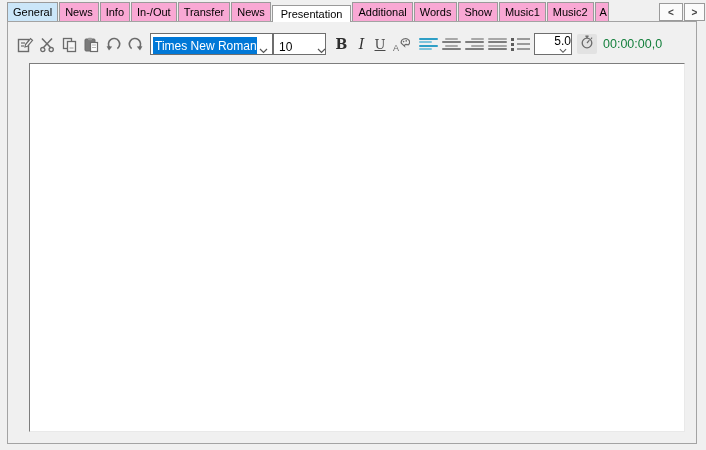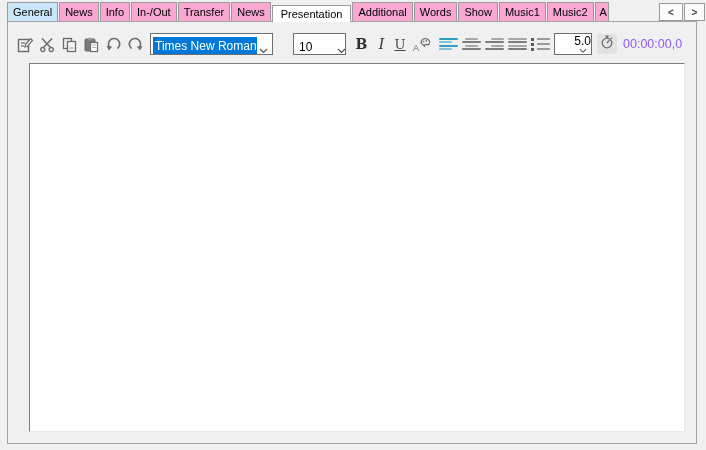--- a/index.html
+++ b/index.html
@@ -52,21 +52,21 @@
   .combo{
     box-sizing:border-box;height:22px;background:#fff;border:1px solid #6e6e6e;
     display:flex;align-items:flex-end;flex:0 0 auto;font-size:12px;color:#000;
   }
   .combo .arrow{margin-left:auto;padding:0 4px 0 2px;display:flex;align-items:center;}
   #fontCombo{width:123px;margin-left:2px;}
   #fontCombo .sel{
     background:#0078d7;color:#fff;margin-left:2px;padding:1.5px 2px;
     white-space:nowrap;overflow:hidden;
   }
-  #sizeCombo{width:53px;margin-left:20px;gap:23px;}
+  #sizeCombo{width:53px;margin-left:0;gap:23px;}
   #sizeCombo .val,#spacingCombo .val{padding-left:5px;}
   #spacingCombo{width:38px;margin-left:4px;flex-direction:column;}
   .fmt{
     flex:0 0 auto;display:flex;align-items:center;justify-content:center;
     height:20px;font-family:"DejaVu Serif","Liberation Serif",serif;color:#2e2e2e;
   }
   #boldBtn{width:17px;margin-left:7px;font-weight:bold;font-size:14px;}
   #italicBtn{width:15px;margin-left:4px;font-style:italic;font-size:14px;}
   #underlineBtn{width:16px;margin-left:3px;font-size:13px;text-decoration:underline;color:#4a4a4a;}
   #fontColorBtn{margin-left:3px;width:20px;}
@@ -86,21 +86,21 @@
   .al-center i{align-self:center;}
   .al-right i{align-self:flex-end;}
   .listicon{width:19px;height:13px;margin-right:0;display:flex;flex-direction:column;justify-content:space-between;}
   .listicon .row{display:flex;align-items:center;height:3px;}
   .listicon .sq{width:3px;height:3px;background:#5c5c5c;margin-right:3px;}
   .listicon .ln{height:2px;background:#9a9a9a;flex:1;}
   #timerBtn{
     width:20px;height:20px;margin-left:5px;border-radius:2px;background:#e2e2e2;
     display:flex;align-items:center;justify-content:center;flex:0 0 auto;
   }
-  .timer-text{margin-left:6px;font-size:12.5px;color:#8b5cf6;flex:0 0 auto;}
+  .timer-text{margin-left:6px;font-size:12.5px;color:#15803d;flex:0 0 auto;}
   
   .editor{
     position:absolute;left:21px;top:41px;right:11px;bottom:11px;
     background:#ffffff;border:1px solid;
     border-color:#7d7d7d #e9e9e9 #e9e9e9 #7d7d7d;
     font-family:"Liberation Serif",serif;font-size:13px;padding:2px;
     box-sizing:border-box;outline:none;
   }
 </style>
 </head>

